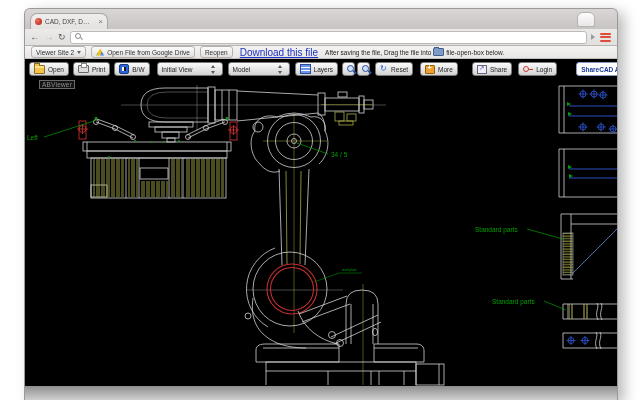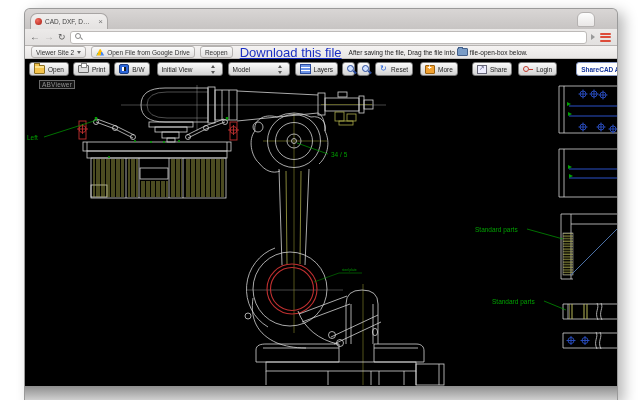--- a/index.html
+++ b/index.html
@@ -34,21 +34,21 @@
   .menu-red{display:flex;flex-direction:column;gap:1.5px;padding:1px;}
   .menu-red i{display:block;width:11px;height:2px;background:#dd4b39;border-radius:1px;}
 
   .bookbar{height:13px;background:linear-gradient(#f5f3f2,#e8e6e5);border-bottom:1px solid #c2bfbd;
     display:flex;align-items:center;padding:0 6px;gap:5px;box-sizing:border-box;white-space:nowrap;}
   .ab-btn{display:inline-flex;align-items:center;height:10px;padding:0 4px;font-size:6.5px;color:#333;
     background:linear-gradient(#fcfcfc,#e2e0df);border:1px solid #b4b1af;border-radius:3px;gap:3px;}
   .caret{width:0;height:0;border-left:2.5px solid transparent;border-right:2.5px solid transparent;border-top:3px solid #666;}
   .ico-drive{width:8px;height:7px;clip-path:polygon(50% 0,100% 100%,0 100%);
     background:linear-gradient(115deg,#1da462 32%,#fbbc05 32% 63%,#4285f4 63%);}
-  .dl-link{font-size:13px;color:#1b2fc4;text-decoration:underline;margin:0 2px;}
+  .dl-link{font-size:10px;color:#1b2fc4;text-decoration:underline;margin:0 2px;}
   .hint{font-size:6.5px;color:#222;display:inline-flex;align-items:center;gap:2px;}
   .ico-folder-small{position:relative;width:9px;height:6px;background:#7a9cc6;border:1px solid #44608a;border-radius:1px;}
   .ico-folder-small::before{content:"";position:absolute;top:-2px;left:0;width:3px;height:1px;background:#7a9cc6;border:1px solid #44608a;border-bottom:none;}
 
   
   .canvas{position:relative;height:327px;background:#000;overflow:hidden;}
   .cad-svg{position:absolute;left:0;top:0;}
   .toolbar{position:absolute;left:0;top:2px;height:16px;display:flex;align-items:center;z-index:3;width:100%;}
   .tb{display:inline-flex;align-items:center;height:14px;padding:0 4px;font-size:6.5px;color:#222;
     background:linear-gradient(#fbfbfb,#d2d2d2);border:1px solid #777;border-radius:3px;gap:3px;flex:none;box-sizing:border-box;}

